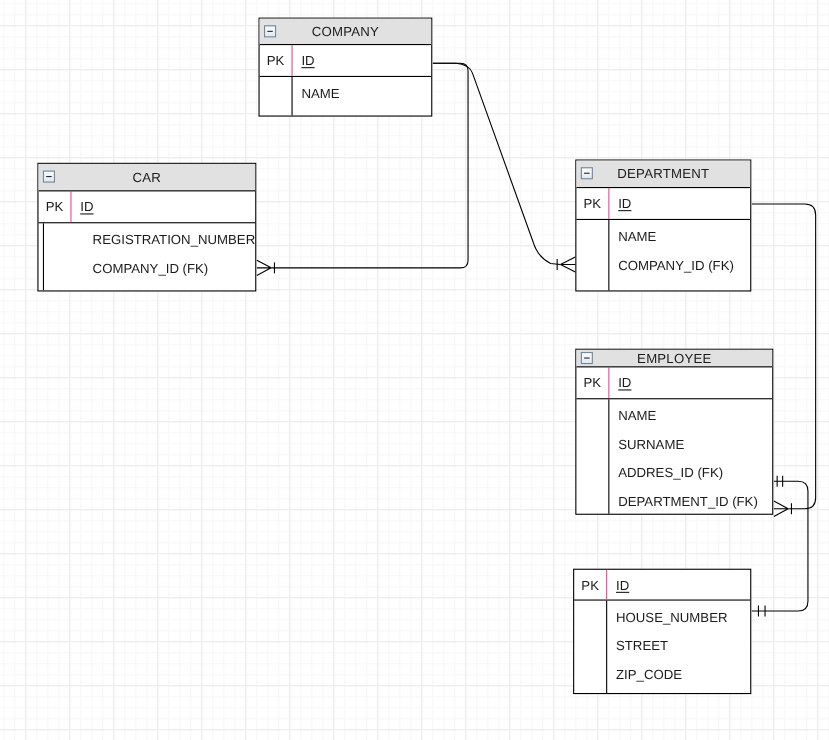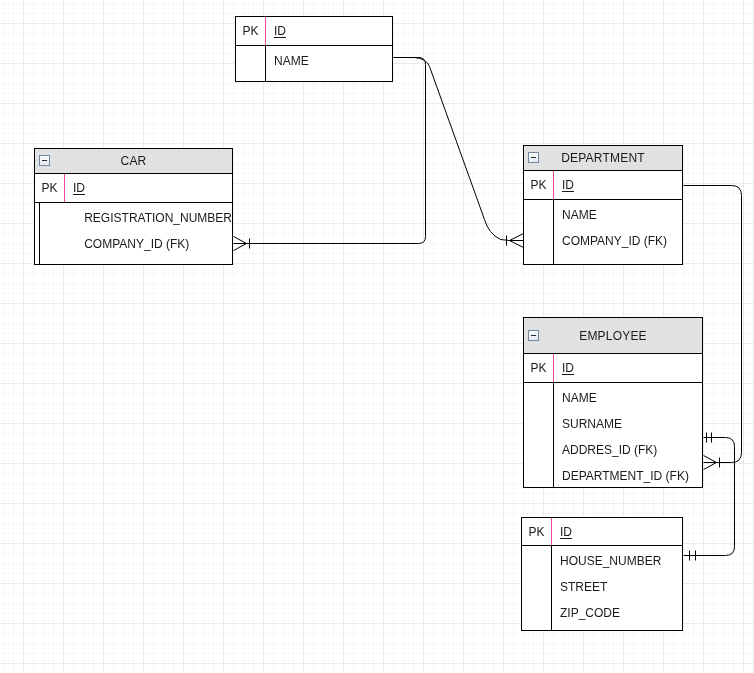--- a/index.html
+++ b/index.html
@@ -57,21 +57,21 @@
   .field{height:26px;line-height:26px;white-space:nowrap;}
 
   
   .e-company   {left:235px;top:16px; width:158px;}
   .e-company .ehead{height:24px;} .e-company .idrow{height:29px;} .e-company .attrs{height:35px;}
   .e-car       {left:34px; top:148px;width:199px;}
   .e-car .ehead{height:25px;}     .e-car .idrow{height:29px;}     .e-car .attrs{height:61px;gap:36px;}
   .e-department{left:523px;top:145px;width:160px;}
   .e-department .ehead{height:25px;} .e-department .idrow{height:29px;} .e-department .attrs{height:64px;}
   .e-employee  {left:523px;top:317px;width:180px;}
-  .e-employee .ehead{height:36px;} .e-employee .idrow{height:29px;} .e-employee .attrs{height:104px;}
+  .e-employee .ehead{height:16px;} .e-employee .idrow{height:29px;} .e-employee .attrs{height:104px;}
   .e-address   {left:521px;top:517px;width:162px;}
   .e-address .ehead{height:24px;} .e-address .idrow{height:28px;} .e-address .attrs{height:84px;}
 </style>
 </head>
 <body>
 
 <div class="canvas">
 
   <svg class="wires" viewBox="0 0 754 673">
     <g transform="translate(0.5 0.5)">
@@ -98,20 +98,24 @@
         <path d="M703,437 H725 Q734,437 734,446 V546 Q734,555 725,555 H683"></path>
         <line x1="706" y1="432" x2="706" y2="442"></line>
         <line x1="711" y1="432" x2="711" y2="442"></line>
         <line x1="689" y1="550" x2="689" y2="560"></line>
         <line x1="695" y1="550" x2="695" y2="560"></line>
       </g>
     </g>
   </svg>
 
   <div class="entity e-company">
+    <div class="ehead">
+      <span class="collapse"></span>
+      <span class="etitle">COMPANY</span>
+    </div>
     <div class="idrow">
       <div class="pkcell">PK</div>
       <div class="idfield">ID</div>
     </div>
     <div class="attrs">
       <div class="pkcol"></div>
       <div class="fieldlist">
         <div class="field">NAME</div>
       </div>
     </div>

